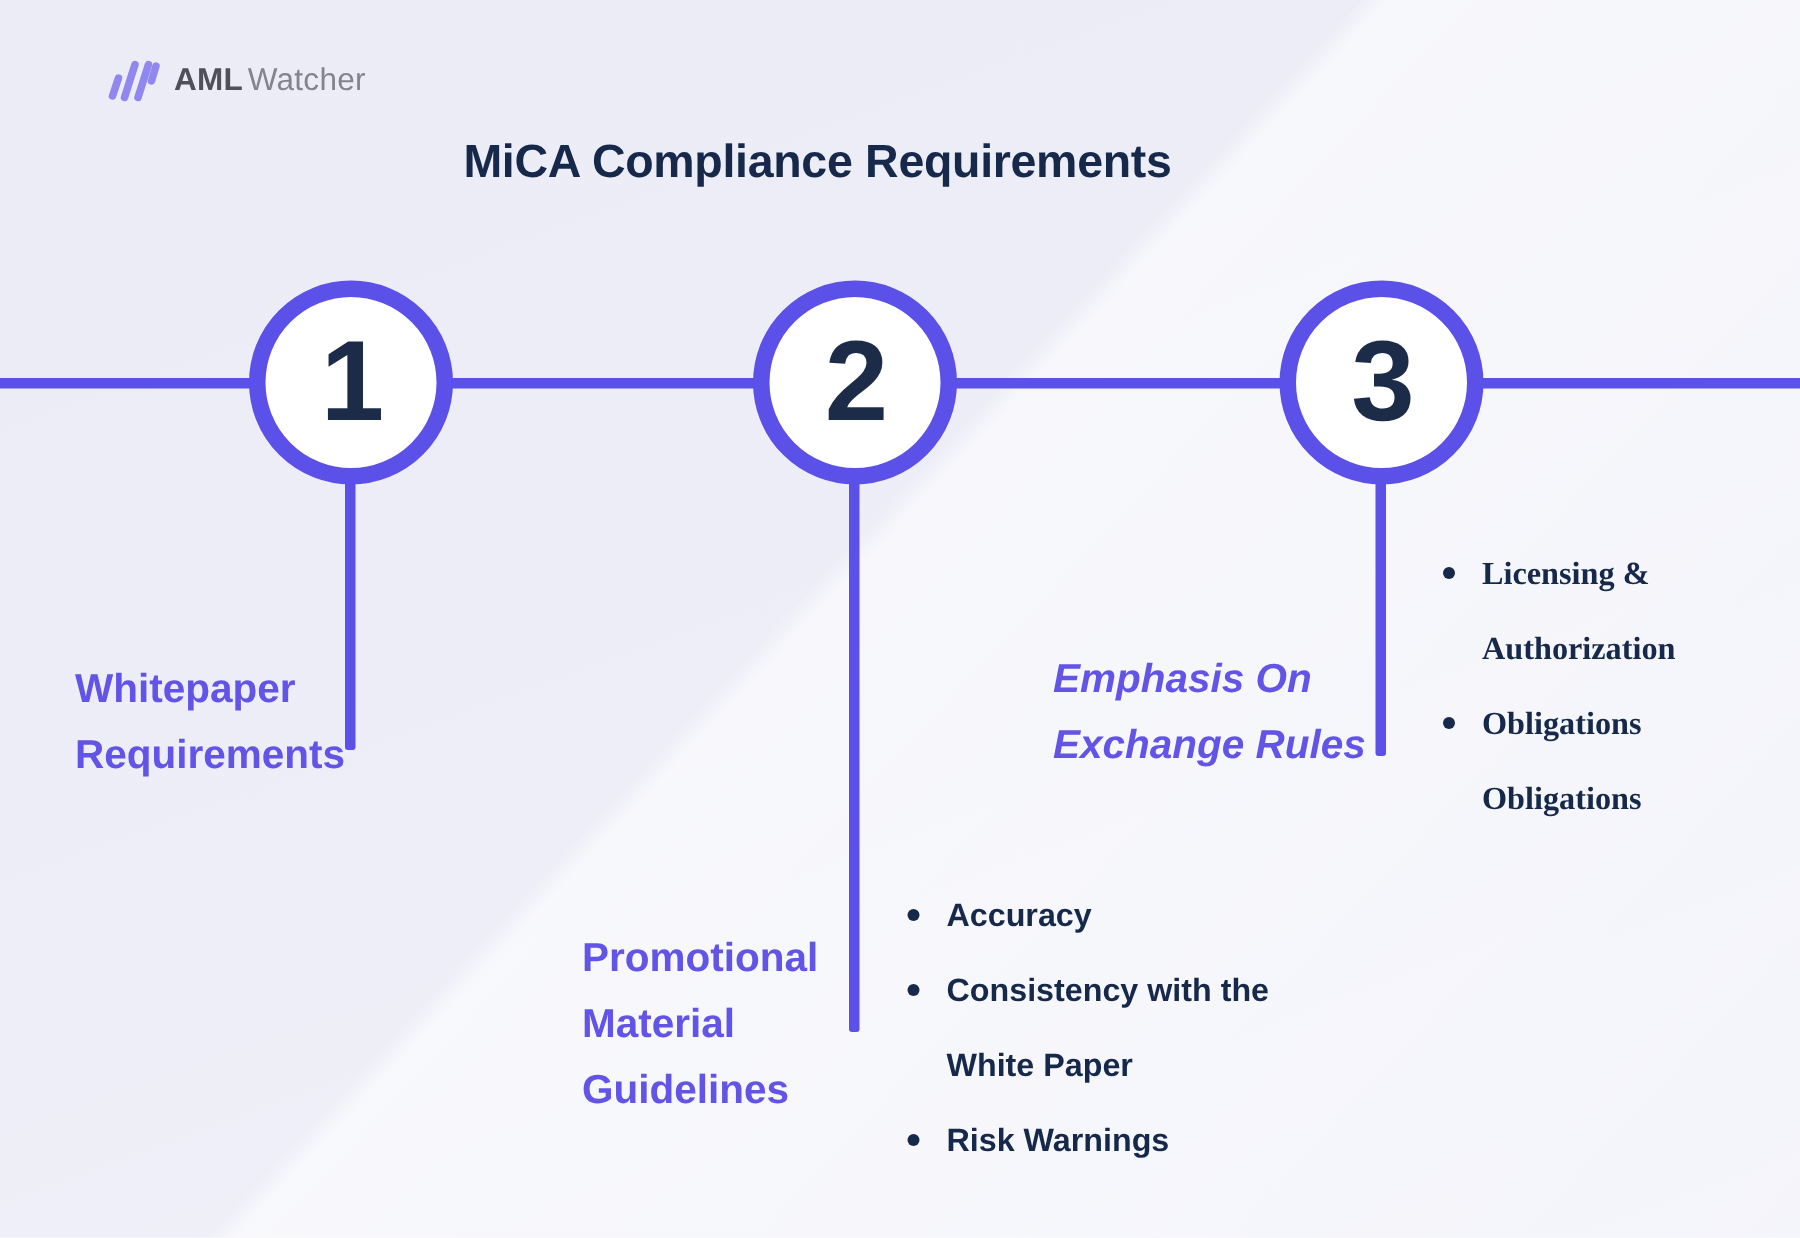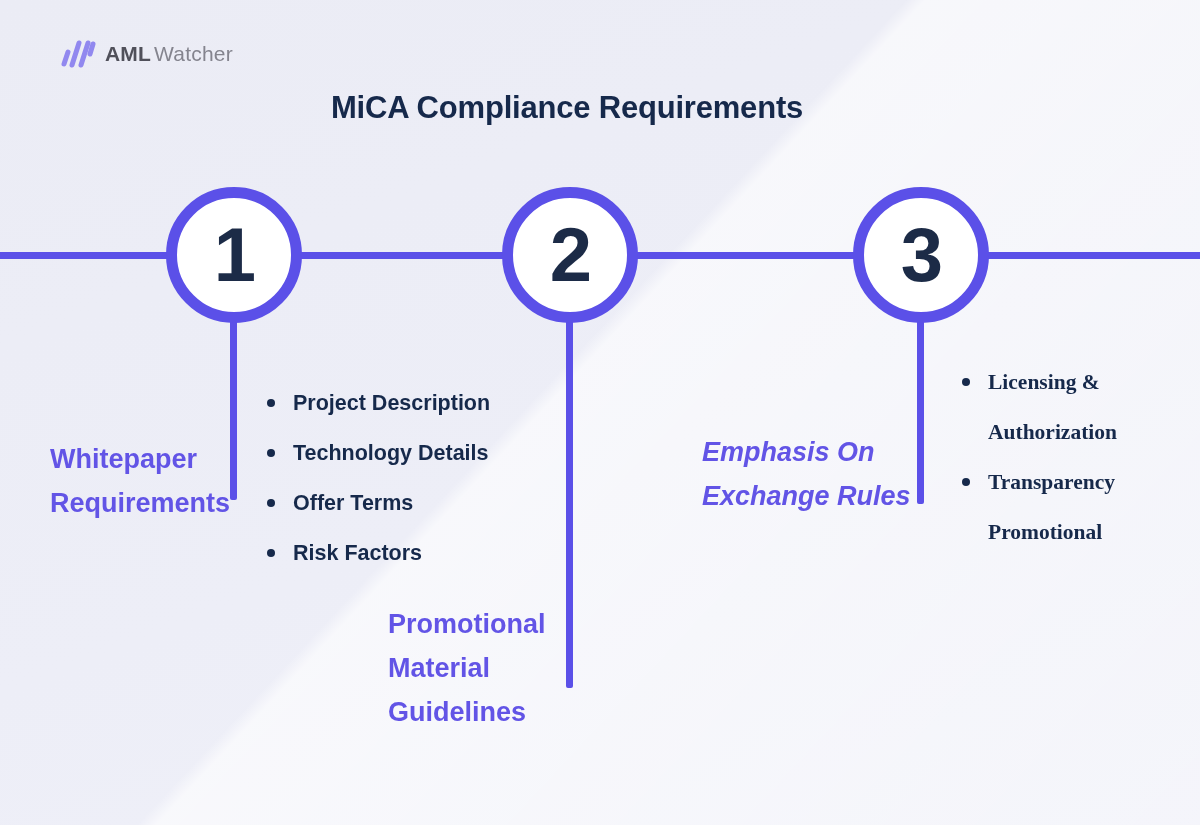--- a/index.html
+++ b/index.html
@@ -10,28 +10,28 @@
   #canvas{
     position:relative;
     width:1200px;height:825px;
     overflow:hidden;
     background:
       linear-gradient(133deg, rgba(255,255,255,0) 0%, rgba(255,255,255,0) 46%, rgba(255,255,255,0.6) 47%, rgba(255,255,255,0.3) 100%),
       linear-gradient(160deg, #ebecf5 0%, #edeef7 55%, #f0f1f9 100%);
   }
 
   
-  .logo{position:absolute;left:59px;top:39px;display:flex;align-items:center;gap:9px;}
+  .logo{position:absolute;left:70px;top:39px;display:flex;align-items:center;gap:9px;}
   .logo-text{font-size:21px;letter-spacing:0.2px;white-space:nowrap;}
   .logo-text .b{font-weight:700;color:var(--logo_text_dark,#50505A);}
   .logo-text .w{font-weight:400;color:var(--logo_text_light,#84848E);margin-left:3px;}
 
   
   .title{
-    position:absolute;left:567px;top:90px;transform:translateX(-50%);
+    position:absolute;left:545px;top:90px;transform:translateX(-50%);
     font-size:31px;font-weight:700;color:var(--navy,#16294B);
     white-space:nowrap;letter-spacing:-0.2px;
   }
 
   
   .hline{position:absolute;left:0;top:252px;width:1200px;height:7px;background:var(--purple,#5B50E8);}
   .vline{position:absolute;width:7px;background:var(--purple,#5B50E8);border-radius:2px;}
   #vline-1{left:230px;top:320px;height:180px;}
   #vline-2{left:566px;top:320px;height:368px;}
   #vline-3{left:917px;top:320px;height:184px;}
@@ -49,21 +49,21 @@
   }
 
   
   .step-heading{
     position:absolute;
     font-size:27px;font-weight:700;line-height:44px;
     color:var(--heading_purple,#6254E6);
     margin-left:30px;
   }
   #heading-1{left:20px;top:437px;width:210px;}
-  #heading-2{left:358px;top:602px;width:185px;}
+  #heading-2{left:358px;top:616px;width:185px;}
   #heading-3{left:672px;top:430px;width:245px;font-style:italic;}
 
   
   ul.bullets{position:absolute;list-style:none;margin:0;padding:0;}
   ul.bullets li{
     position:relative;padding-left:28px;
     font-size:21.5px;font-weight:700;line-height:50px;
     color:var(--navy,#16294B);
   }
   ul.bullets li::before{
@@ -111,26 +111,25 @@
     <span class="step-number">2</span>
   </div>
   <div class="circle" id="circle-3">
     <span class="step-number">3</span>
   </div>
 
   <div class="step-heading" id="heading-1">Whitepaper Requirements</div>
   <div class="step-heading" id="heading-2">Promotional Material Guidelines</div>
   <div class="step-heading" id="heading-3">Emphasis On Exchange Rules</div>
 
-  <ul class="bullets" id="list-1">
-    <li><span>Project Description</span></li>
-    <li><span>Technology Details</span></li>
-    <li><span>Offer Terms</span></li>
-    <li><span>Risk Factors</span></li>
+
+  <ul class="bullets" id="list-2">
+    <li><span>Accuracy</span></li>
+    <li><span>Consistency with the White Paper</span></li>
+    <li><span>Risk Warnings</span></li>
   </ul>
-
 
   <ul class="bullets" id="list-3">
     <li><span>Licensing &amp; Authorization</span></li>
-    <li><span>Transparency Promotional</span></li>
+    <li><span>Obligations Obligations</span></li>
   </ul>
 
 </div>
 
 </body></html>

